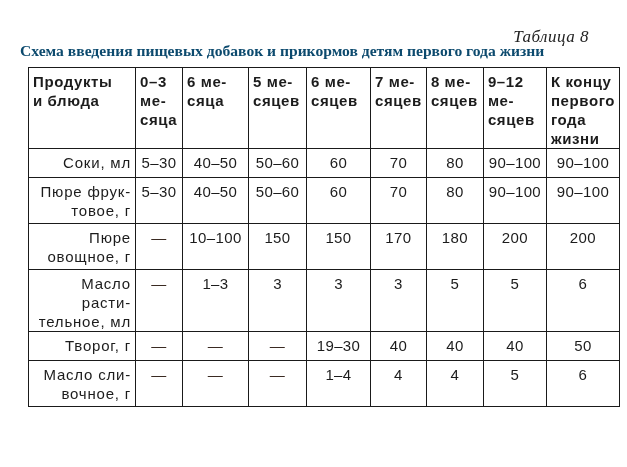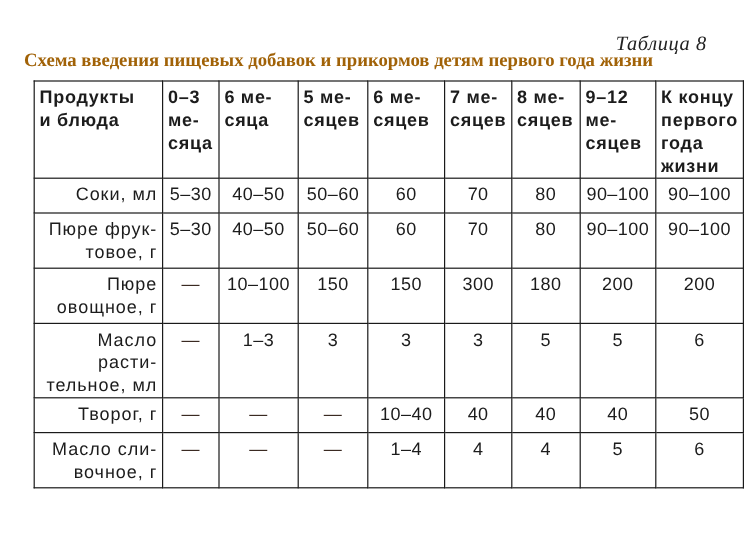--- a/index.html
+++ b/index.html
@@ -25,21 +25,21 @@
       color: #222;
     }
     .title {
       position: absolute;
       left: 20px;
       top: 42px;
       width: 590px;
       font-family: "Liberation Serif", "DejaVu Serif", serif;
       font-weight: bold;
       font-size: 15.6px;
-      color: #a16207;
+      color: #0c4a6e;
       white-space: nowrap;
     }
     table.grid {
       position: absolute;
       left: 28px;
       top: 67px;
       border-collapse: collapse;
       font-family: "Liberation Sans", "DejaVu Sans", sans-serif;
       font-size: 15px;
       color: #1c1c1c;
@@ -142,21 +142,21 @@
       <td class="val">90–100</td>
       <td class="val">90–100</td>
     </tr>
     <tr style="height:46px">
       <td class="prod pcell">Пюре
 овощное, г</td>
       <td class="val dash">—</td>
       <td class="val">10–100</td>
       <td class="val">150</td>
       <td class="val">150</td>
-      <td class="val">300</td>
+      <td class="val">170</td>
       <td class="val">180</td>
       <td class="val">200</td>
       <td class="val">200</td>
     </tr>
     <tr style="height:46px">
       <td class="prod pcell">Масло расти-
 тельное, мл</td>
       <td class="val dash">—</td>
       <td class="val">1–3</td>
       <td class="val">3</td>
@@ -164,21 +164,21 @@
       <td class="val">3</td>
       <td class="val">5</td>
       <td class="val">5</td>
       <td class="val">6</td>
     </tr>
     <tr style="height:29px">
       <td class="prod pcell">Творог, г</td>
       <td class="val dash">—</td>
       <td class="val dash">—</td>
       <td class="val dash">—</td>
-      <td class="val">10–40</td>
+      <td class="val">19–30</td>
       <td class="val">40</td>
       <td class="val">40</td>
       <td class="val">40</td>
       <td class="val">50</td>
     </tr>
     <tr style="height:46px">
       <td class="prod pcell">Масло сли-
 вочное, г</td>
       <td class="val dash">—</td>
       <td class="val dash">—</td>

